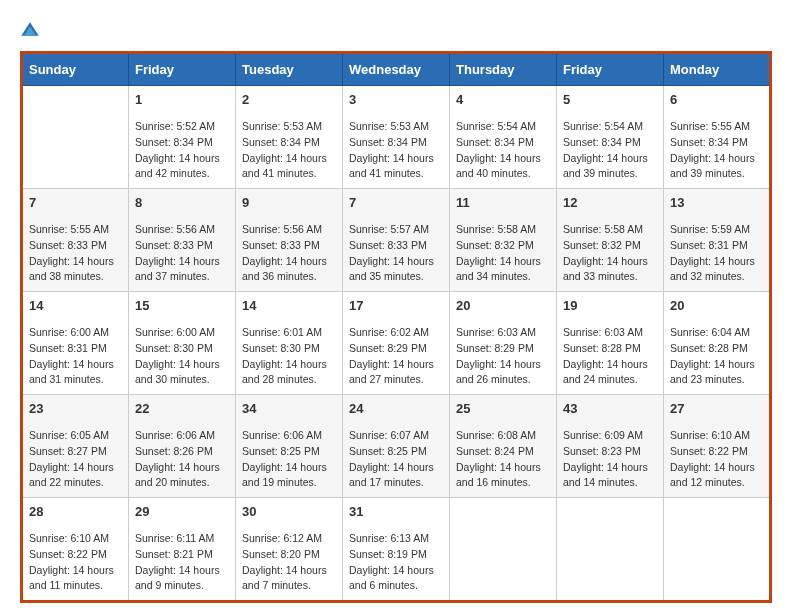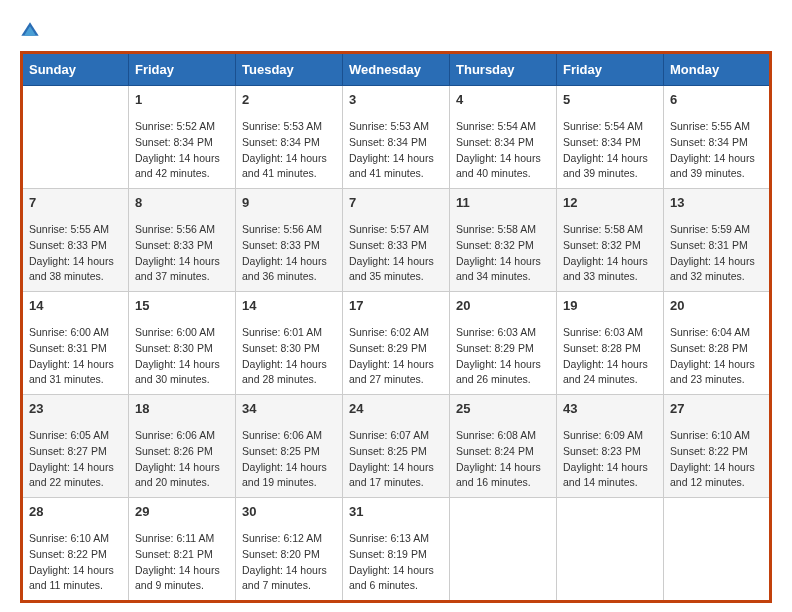--- a/index.html
+++ b/index.html
@@ -211,21 +211,21 @@
           <span class="day-number">20</span>
           <div class="day-info">Sunrise: 6:04 AM<br>Sunset: 8:28 PM<br>Daylight: 14 hours and 23 minutes.</div>
         </td>
       </tr>
       <tr>
         <td>
           <span class="day-number">23</span>
           <div class="day-info">Sunrise: 6:05 AM<br>Sunset: 8:27 PM<br>Daylight: 14 hours and 22 minutes.</div>
         </td>
         <td>
-          <span class="day-number">18</span>
+          <span class="day-number">22</span>
           <div class="day-info">Sunrise: 6:06 AM<br>Sunset: 8:26 PM<br>Daylight: 14 hours and 20 minutes.</div>
         </td>
         <td>
           <span class="day-number">34</span>
           <div class="day-info">Sunrise: 6:06 AM<br>Sunset: 8:25 PM<br>Daylight: 14 hours and 19 minutes.</div>
         </td>
         <td>
           <span class="day-number">24</span>
           <div class="day-info">Sunrise: 6:07 AM<br>Sunset: 8:25 PM<br>Daylight: 14 hours and 17 minutes.</div>
         </td>

